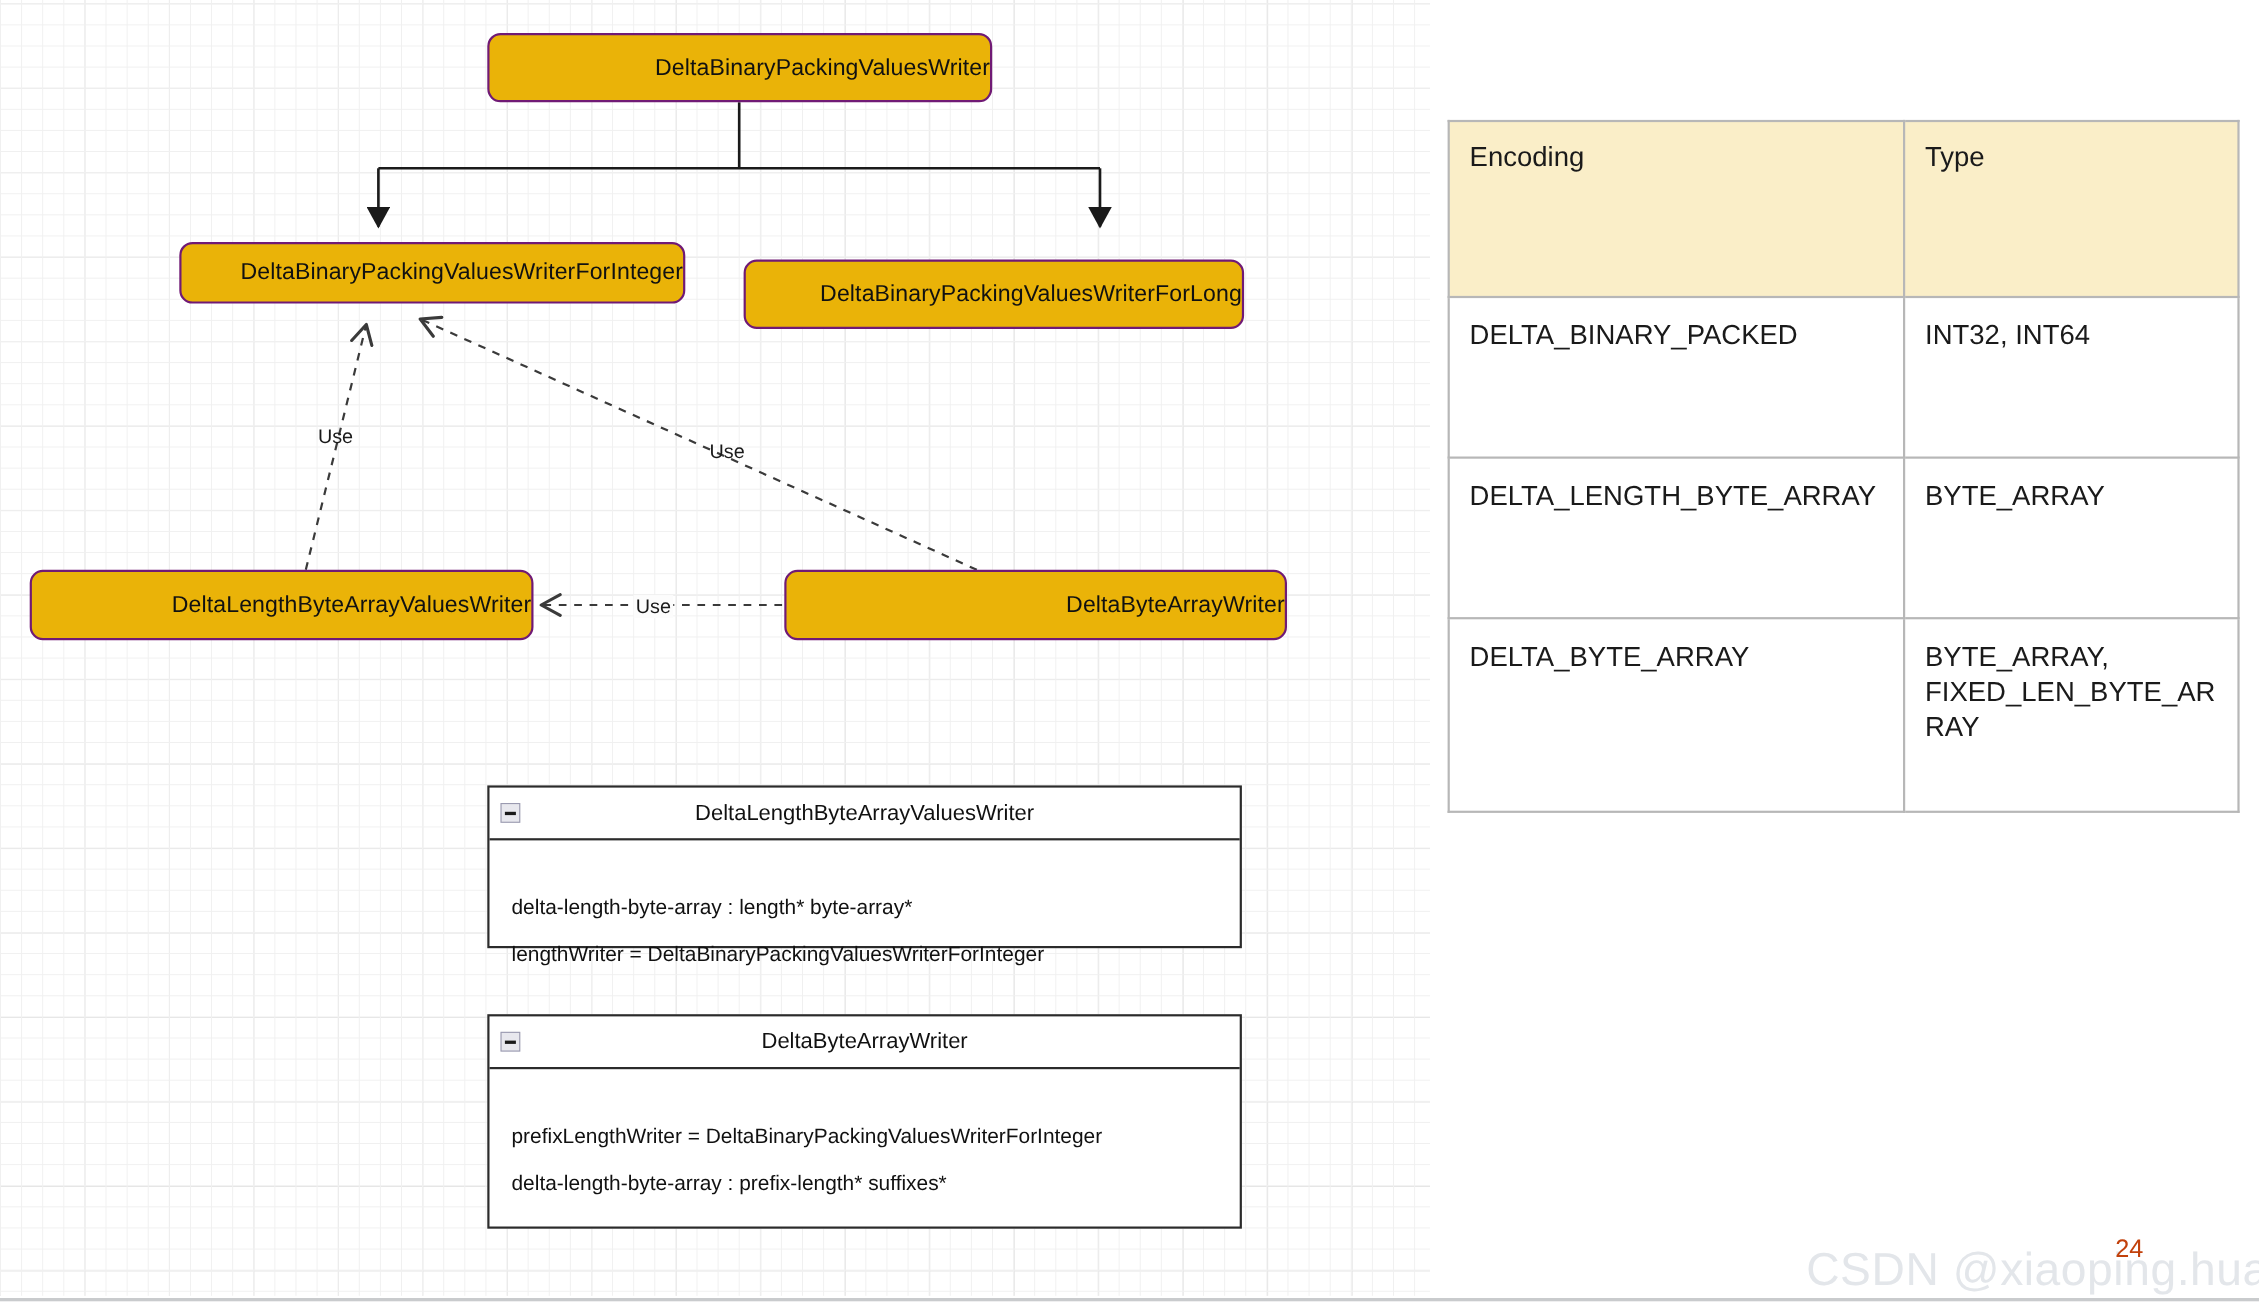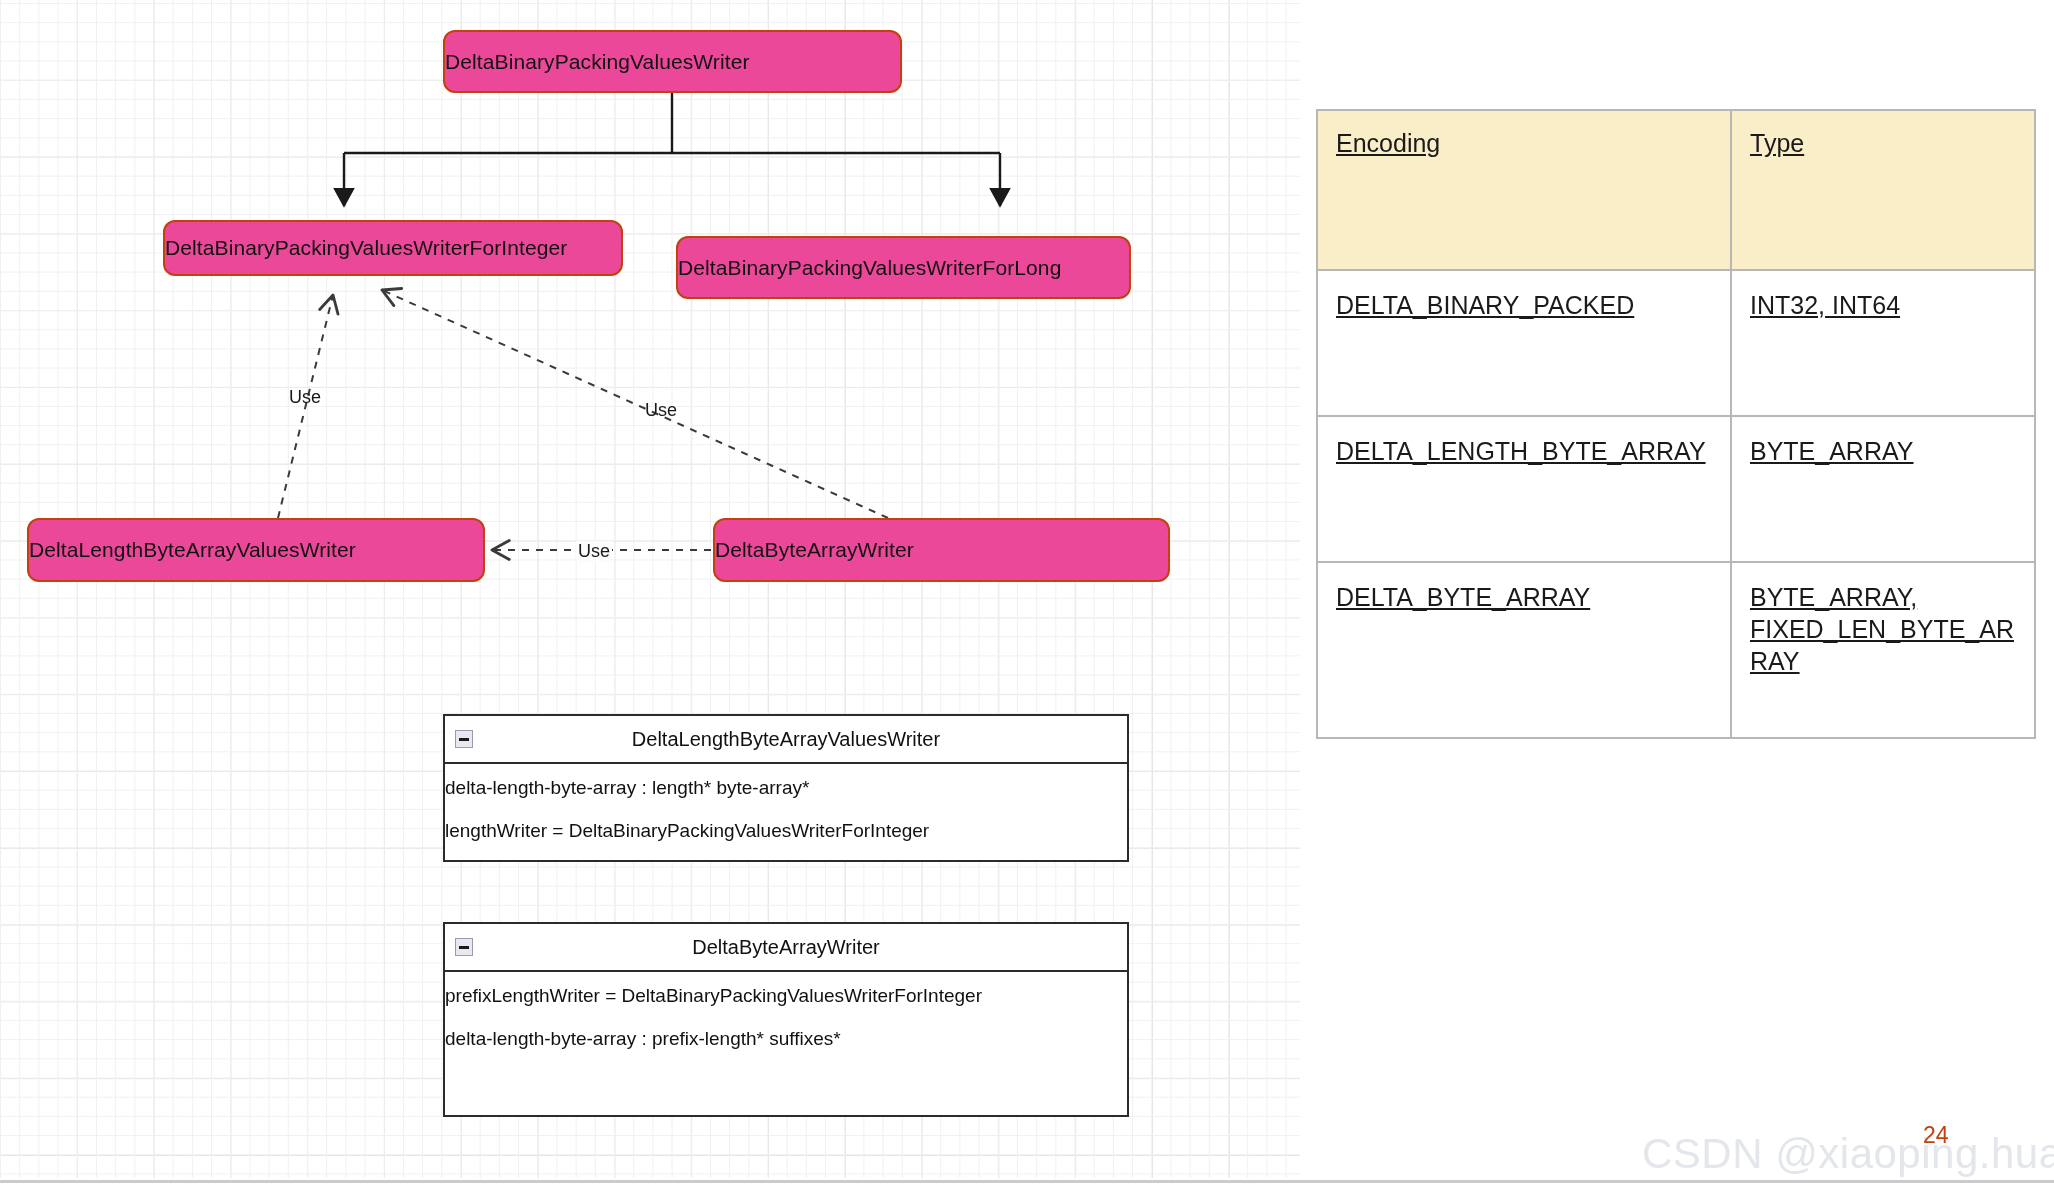--- a/index.html
+++ b/index.html
@@ -55,26 +55,26 @@
     top: 0;
     width: 1300px;
     height: 1178px;
     pointer-events: none;
   }
 
   
   .node-box {
     position: absolute;
     box-sizing: border-box;
-    background: #ec4899;
-    border: 2px solid #c2410c;
+    background: #eab308;
+    border: 2px solid #701a75;
     border-radius: 12px;
     display: flex;
     align-items: center;
-    justify-content: flex-start;
+    justify-content: flex-end;
     color: #111111;
     font-size: 21px;
     letter-spacing: 0.1px;
     text-align: center;
     white-space: nowrap;
   }
   #node-root        { left: 443px; top: 30px;  width: 459px; height: 63px; }
   #node-integer     { left: 163px; top: 220px; width: 460px; height: 56px; }
   #node-long        { left: 676px; top: 220px; width: 455px; height: 63px; margin-top: 16px; }
   #node-dlbavw      { left: 27px;  top: 518px; width: 458px; height: 64px; }
@@ -130,21 +130,22 @@
     align-items: center;
     justify-content: center;
   }
   .collapse-icon i {
     display: block;
     width: 10px;
     height: 3px;
     background: #1a1a1a;
   }
   .uml-body {
-    padding: 14px 12px 16px 0;
+    padding: 14px 12px 16px 20px;
+    margin-top: 38px;
   }
   .uml-attr {
     font-size: 19px;
     color: #111111;
     white-space: nowrap;
     line-height: 1.0;
     margin-bottom: 24px;
   }
   .uml-attr:last-child { margin-bottom: 0; }
 
@@ -164,21 +165,20 @@
   #encoding-table th,
   #encoding-table td {
     border: 2px solid #b7b7b7;
     text-align: left;
     vertical-align: top;
     padding: 18px 16px 18px 18px;
     font-weight: normal;
     color: #1a1a1a;
     word-wrap: break-word;
     overflow-wrap: break-word;
-    text-decoration: underline;
   }
   #encoding-table th {
     background: #faeec8;
     font-size: 25px;
     height: 122px;
   }
   #encoding-table td {
     font-size: 25px;
     height: 108px;
     line-height: 1.28;

